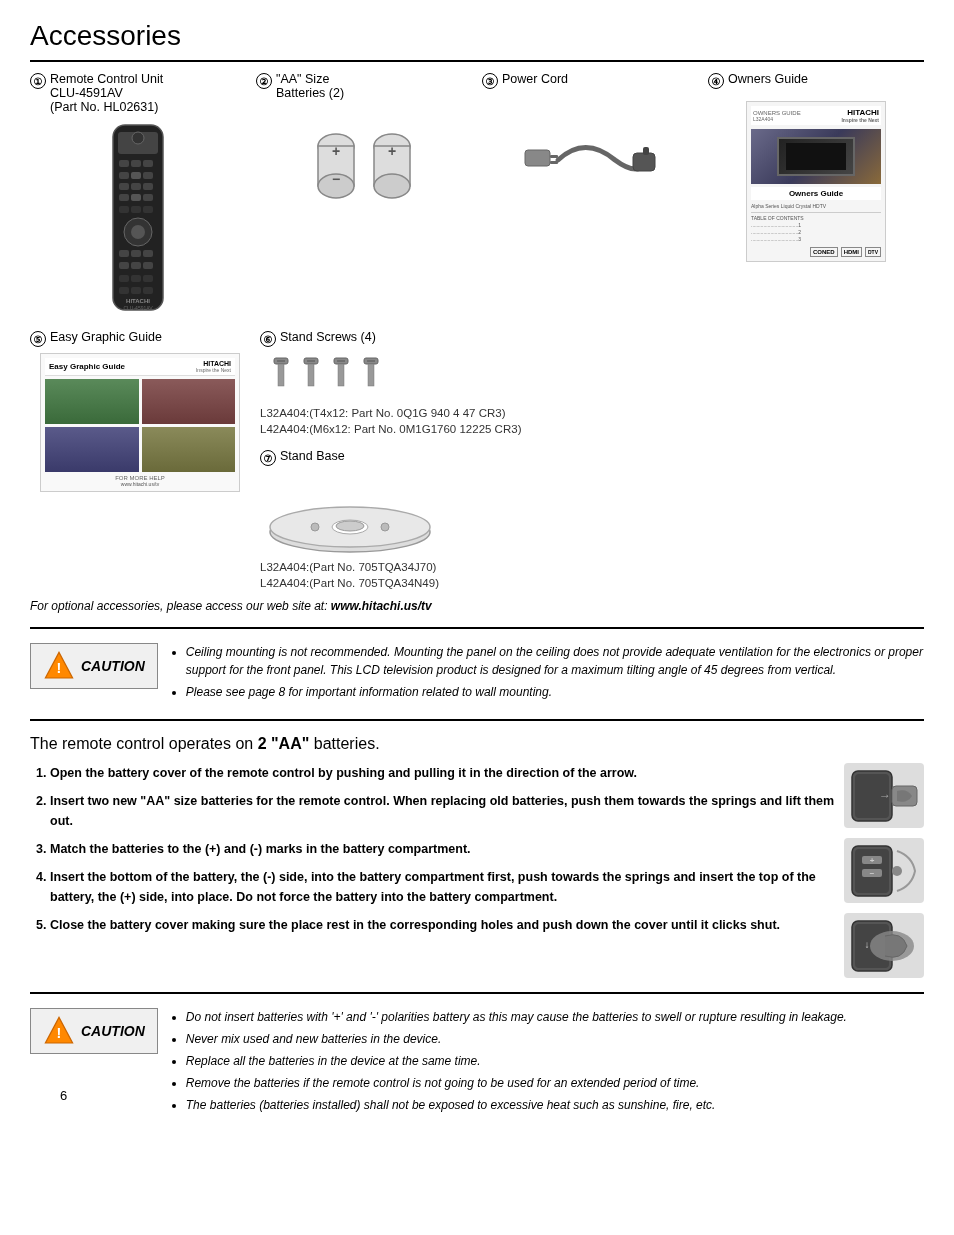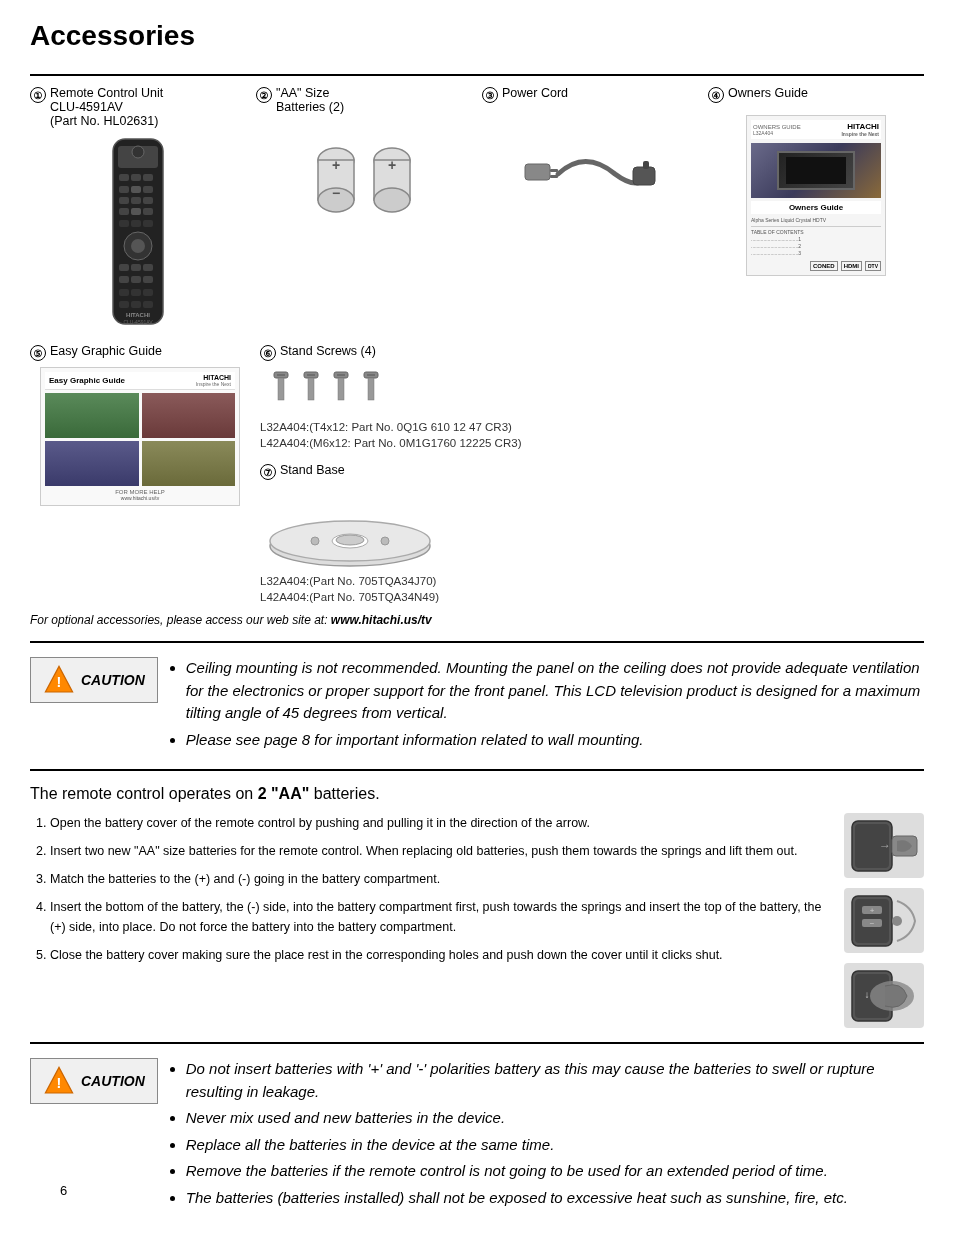--- a/index.html
+++ b/index.html
@@ -7,23 +7,23 @@
       font-family: Arial, Helvetica, sans-serif;
       font-size: 13px;
       background: #fff;
       color: #000;
       width: 954px;
       min-height: 1235px;
       padding: 20px 30px;
     }
     h1.page-title {
       font-size: 28px;
-      font-weight: bold;
+      font-weight: normal;
       border-bottom: 2px solid #000;
-      padding-bottom: 22px;
+      padding-bottom: 8px;
       margin-bottom: 10px;
     }
     .intro-text {
       font-weight: bold;
       font-size: 13px;
       margin-bottom: 16px;
     }
     .accessories-grid {
       display: grid;
       grid-template-columns: 1fr 1fr 1fr 1fr;
@@ -176,21 +176,21 @@
       width: 32px;
       height: 32px;
       flex-shrink: 0;
     }
     .caution-label {
       font-weight: bold;
       font-size: 14px;
       font-style: italic;
     }
     .caution-text {
-      font-size: 15px;
+      font-size: 12px;
       line-height: 1.5;
     }
     .caution-text ul {
       list-style: disc;
       padding-left: 16px;
     }
     .caution-text li {
       font-style: italic;
       margin-bottom: 4px;
     }
@@ -207,20 +207,21 @@
       margin-bottom: 10px;
     }
     .battery-intro {
       margin-bottom: 10px;
       font-size: 16px;
     }
     .battery-steps {
       display: grid;
       grid-template-columns: 1fr 80px;
       gap: 4px;
+      font-weight: bold;
     }
     .steps-list {
       font-size: 12.5px;
       line-height: 1.6;
     }
     .steps-list ol {
       padding-left: 20px;
     }
     .steps-list ol li {
       margin-bottom: 8px;
@@ -452,21 +453,21 @@
               <rect x="8" y="6" width="6" height="22" fill="#999" stroke="#777" stroke-width="0.5"></rect>
               <line x1="7" y1="3" x2="15" y2="3" stroke="#666" stroke-width="1.5"></line>
             </g>
             <g transform="translate(100,5)">
               <rect x="4" y="0" width="14" height="6" rx="2" fill="#888" stroke="#666" stroke-width="1"></rect>
               <rect x="8" y="6" width="6" height="22" fill="#999" stroke="#777" stroke-width="0.5"></rect>
               <line x1="7" y1="3" x2="15" y2="3" stroke="#666" stroke-width="1.5"></line>
             </g>
           </svg>
         </div>
-        <div class="accessory-note">L32A404:(T4x12: Part No. 0Q1G 610 12 47 CR3)</div>
+        <div class="accessory-note">L32A404:(T4x12: Part No. 0Q1G 940 4 47 CR3)</div>
         <div class="accessory-note">L42A404:(M6x12: Part No. 0M1G1760 12225 CR3)</div>
       </div>
 
       <div class="accessory-item" style="margin-top:6px;">
         <div class="accessory-label">
           <span class="circle-num">⑦</span>
           <span>Stand Base</span>
         </div>
         <div class="accessory-image" style="justify-content:flex-start;">
           <svg width="180" height="85" viewBox="0 0 180 85">
@@ -514,21 +515,21 @@
 
   <p class="battery-intro">
     The remote control operates on <strong>2 "AA"</strong> batteries.
   </p>
 
   <div class="battery-steps">
     <div class="steps-list">
       <ol>
         <li>Open the battery cover of the remote control by pushing and pulling it in the direction of the arrow.</li>
         <li>Insert two new "AA" size batteries for the remote control. When replacing old batteries, push them towards the springs and lift them out.</li>
-        <li>Match the batteries to the (+) and (-) going in the battery compartment.</li>
+        <li>Match the batteries to the (+) and (-) marks in the battery compartment.</li>
         <li>Insert the bottom of the battery, the (-) side, into the battery compartment first, push towards the springs and insert the top of the battery, the (+) side, into place. Do not force the battery into the battery compartment.</li>
         <li>Close the battery cover making sure the place rest in the corresponding holes and push down the cover until it clicks shut.</li>
       </ol>
     </div>
     <div class="battery-images">
 
       <div class="battery-hand-img">
         <svg width="75" height="60" viewBox="0 0 75 60">
           <rect x="5" y="5" width="40" height="50" rx="6" fill="#555" stroke="#333" stroke-width="1.5"></rect>
           <rect x="8" y="8" width="34" height="44" rx="4" fill="#444"></rect>

